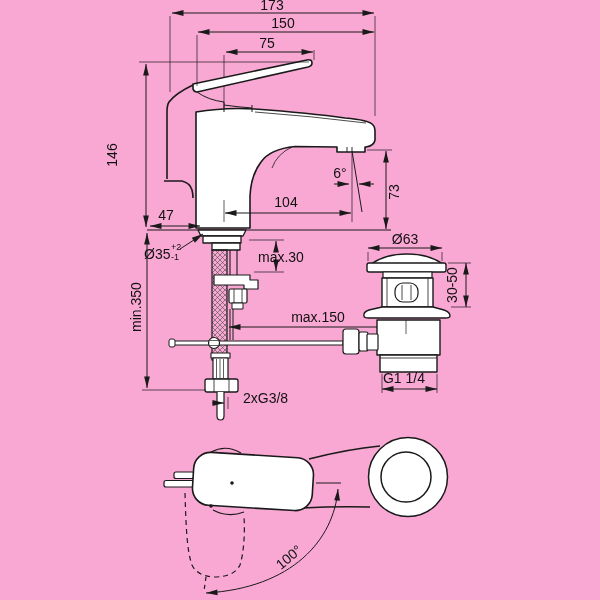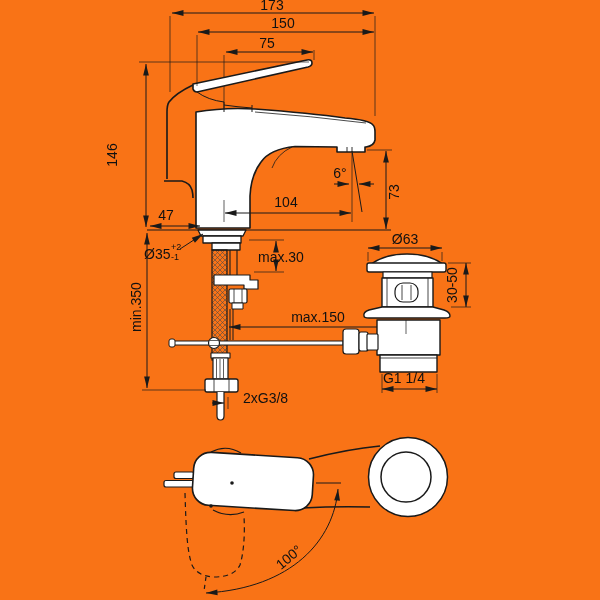--- a/index.html
+++ b/index.html
@@ -1,16 +1,16 @@
 <!DOCTYPE html>
 <html><head>
 <meta charset="utf-8">
 <style>
   html,body{margin:0;padding:0;background:#ffffff;}
-  .stage{width:600px;height:600px;background:#f97316;position:relative;overflow:hidden;}
+  .stage{width:600px;height:600px;background:#f9a8d4;position:relative;overflow:hidden;}
   svg{display:block;}
   .dim{font-family:"Liberation Sans",sans-serif;font-size:14px;fill:#111;}
   .dimsm{font-family:"Liberation Sans",sans-serif;font-size:9px;fill:#111;}
   .outline{stroke:#1a1a1a;fill:#ffffff;stroke-linejoin:round;}
   .ln{stroke:#1a1a1a;fill:none;stroke-linejoin:round;}
   .dimln{stroke:#1a1a1a;stroke-width:1;fill:none;}
   .thin{stroke:#1a1a1a;stroke-width:0.7;fill:none;}
 </style>
 </head>
 <body>

